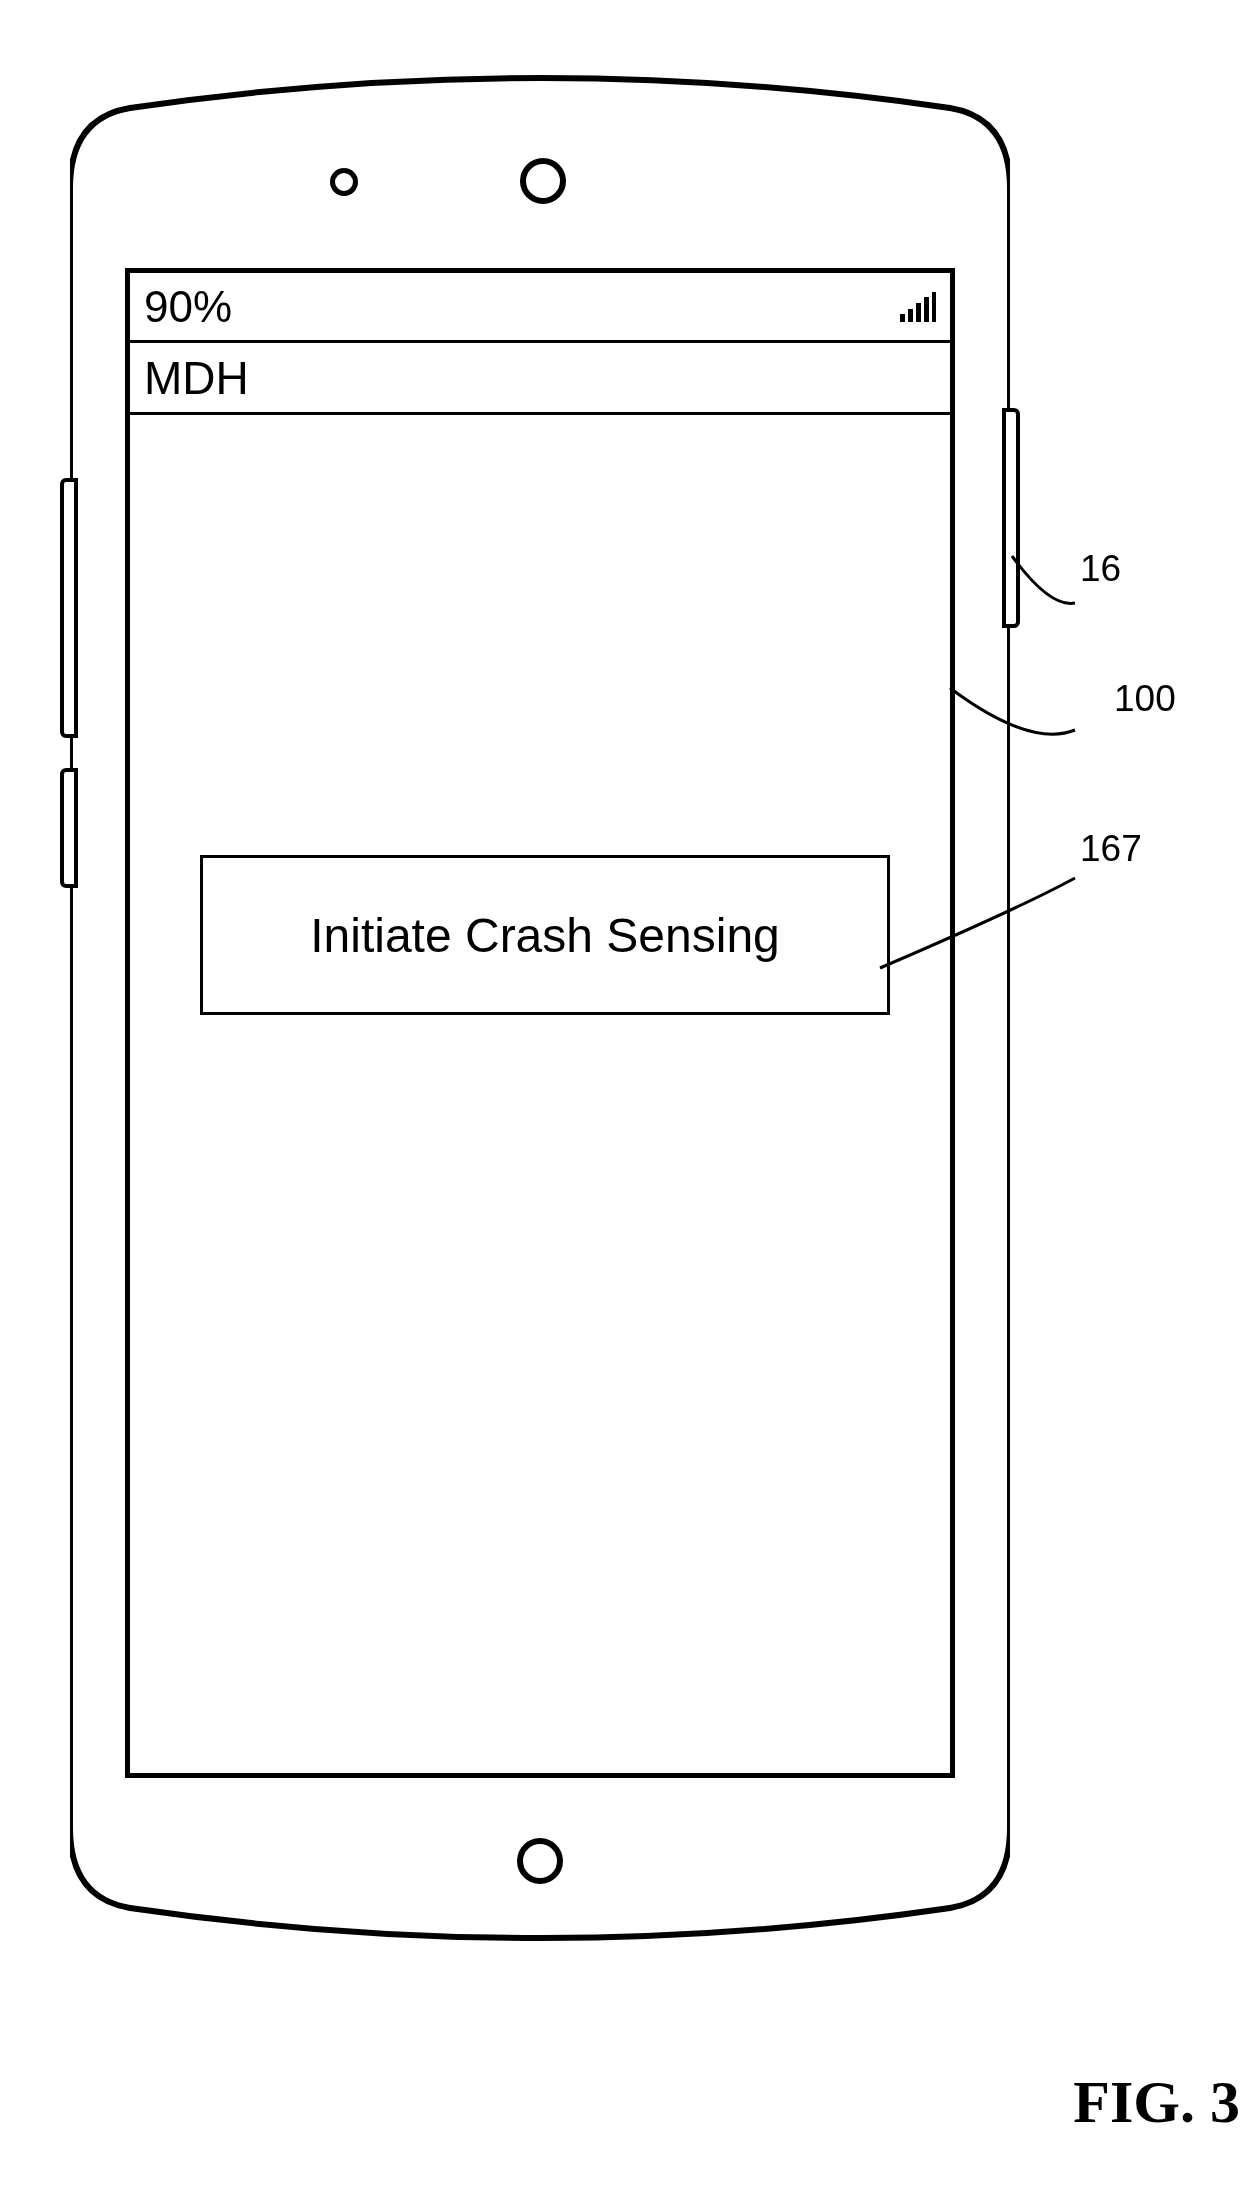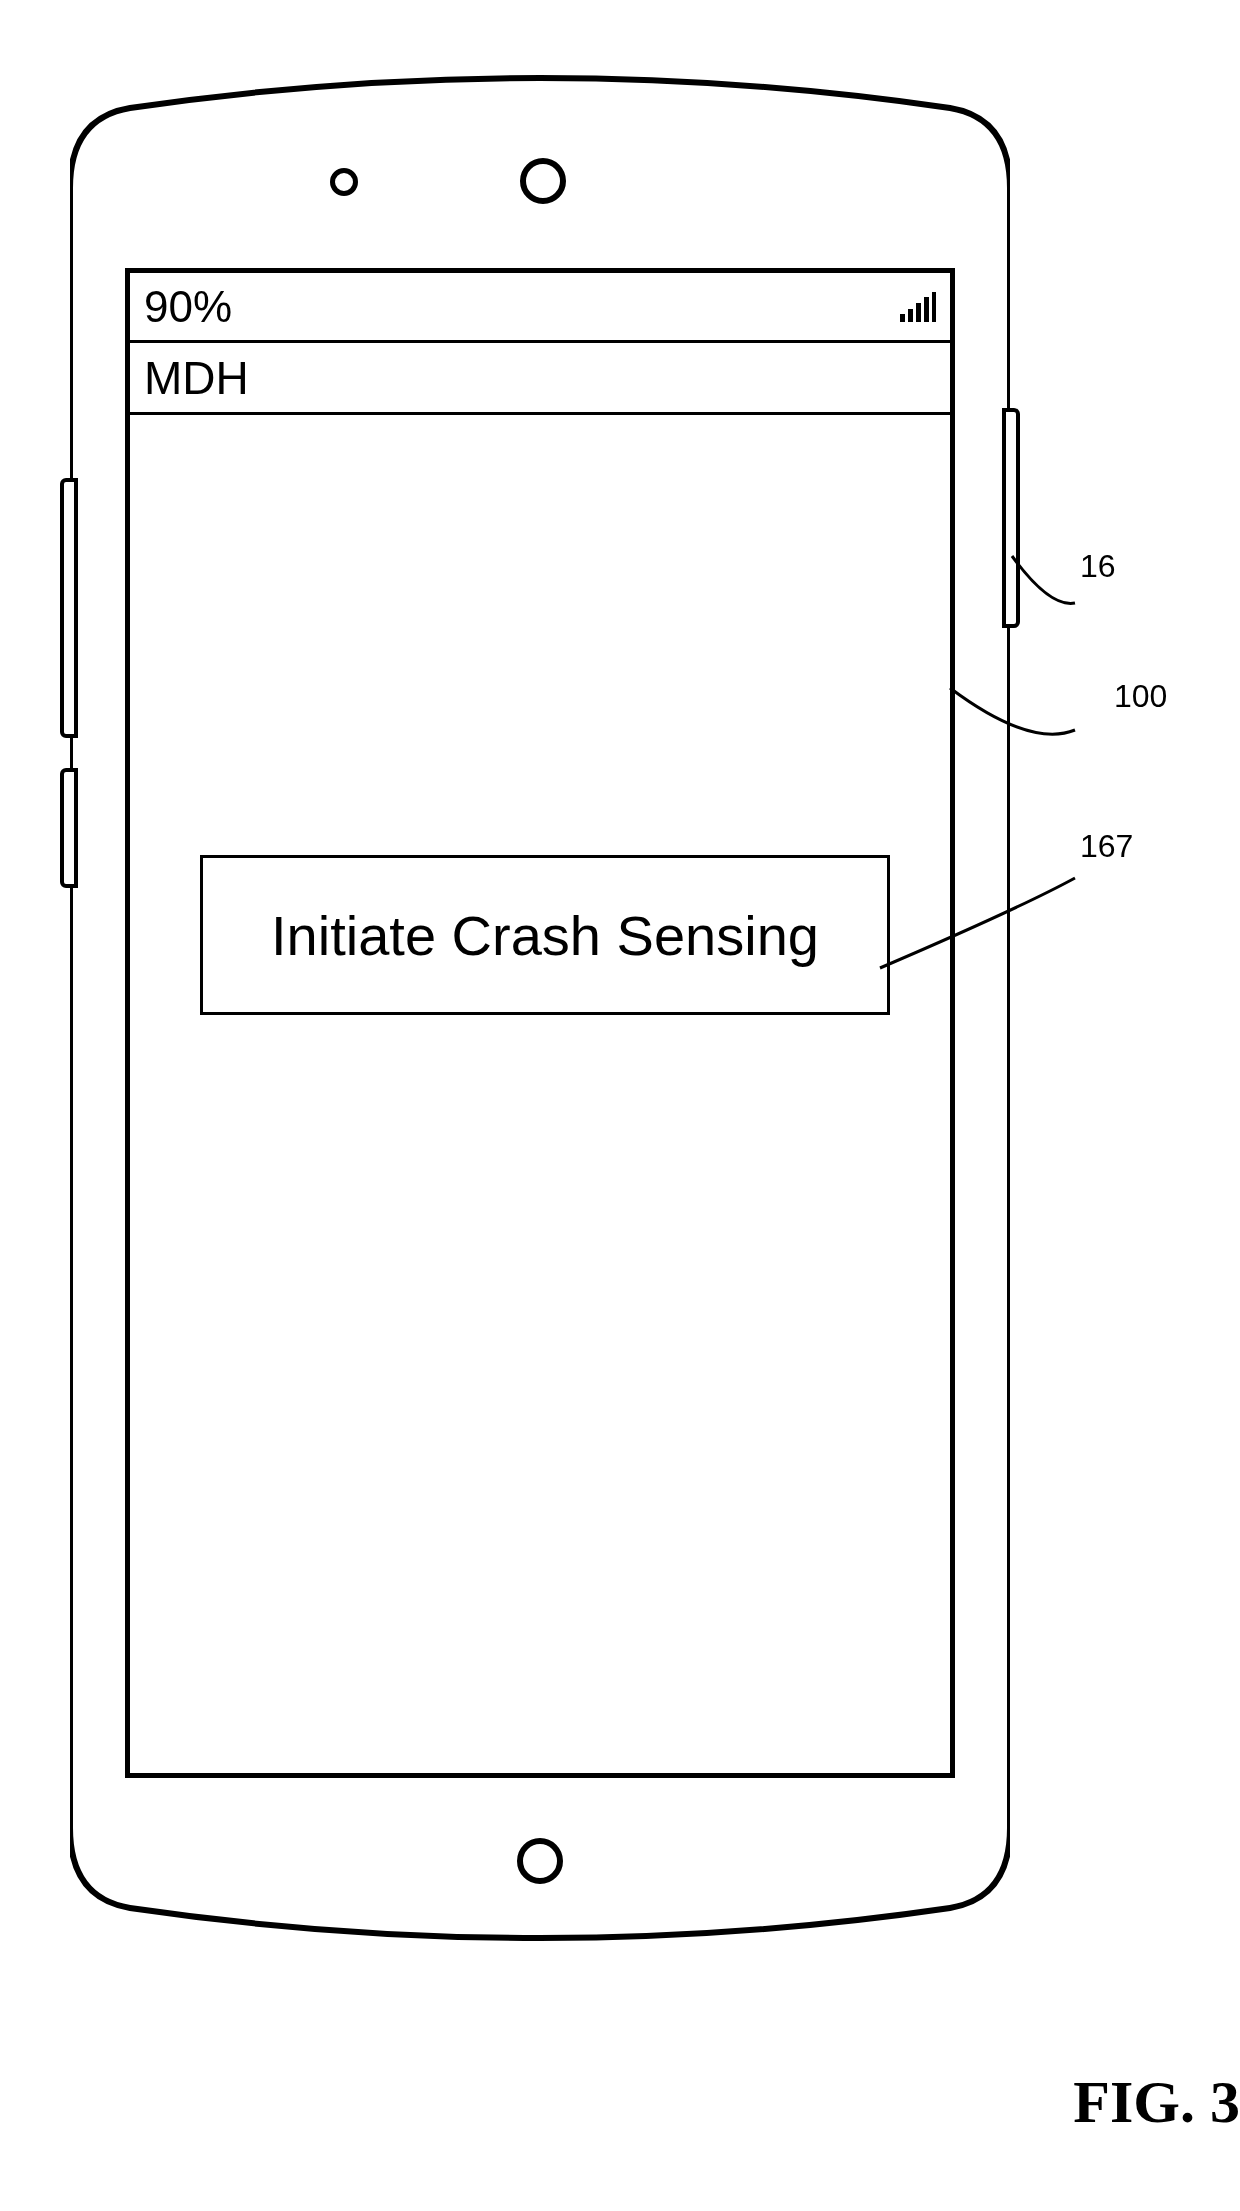--- a/index.html
+++ b/index.html
@@ -119,36 +119,36 @@
       position: absolute;
       left: 70px;
       top: 440px;
       width: 690px;
       height: 160px;
       border: 3px solid #000;
       background: #fff;
       display: flex;
       align-items: center;
       justify-content: center;
-      font-size: 56px;
+      font-size: 48px;
       cursor: pointer;
       font-family: Arial, Helvetica, sans-serif;
     }
     .home-button {
       position: absolute;
       left: 447px;
       top: 1790px;
       width: 46px;
       height: 46px;
       border: 6px solid #000;
       border-radius: 50%;
     }
     .callout {
       position: absolute;
-      font-size: 32px;
+      font-size: 37px;
     }
     .callout-16 {
       left: 1080px;
       top: 540px;
     }
     .callout-100 {
       left: 1080px;
       top: 670px;
       margin-left: 34px;
     }

